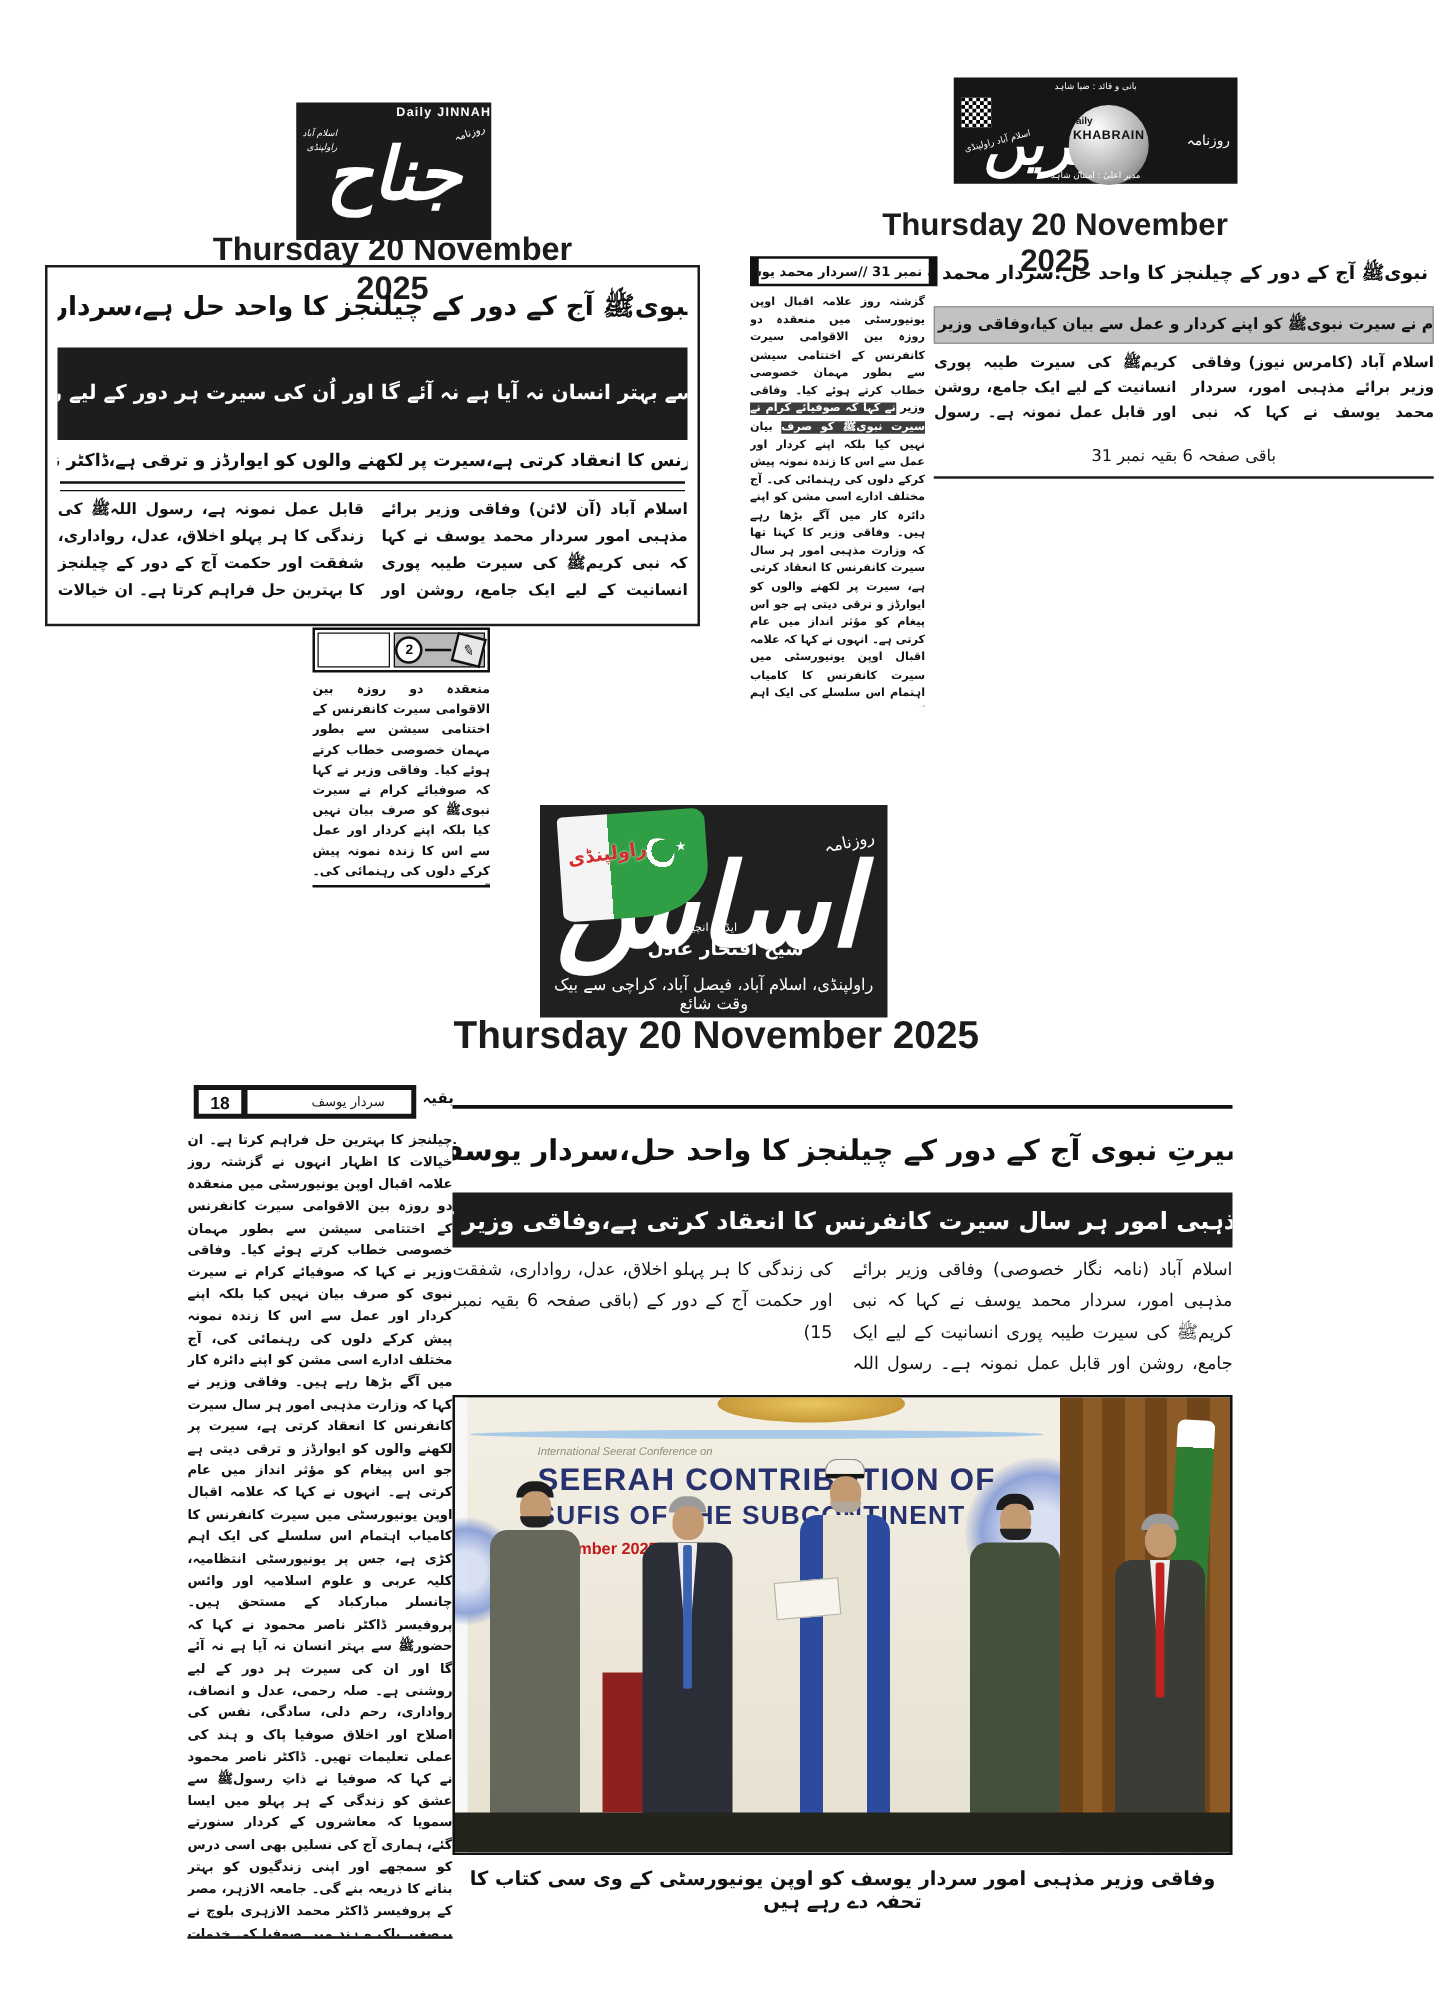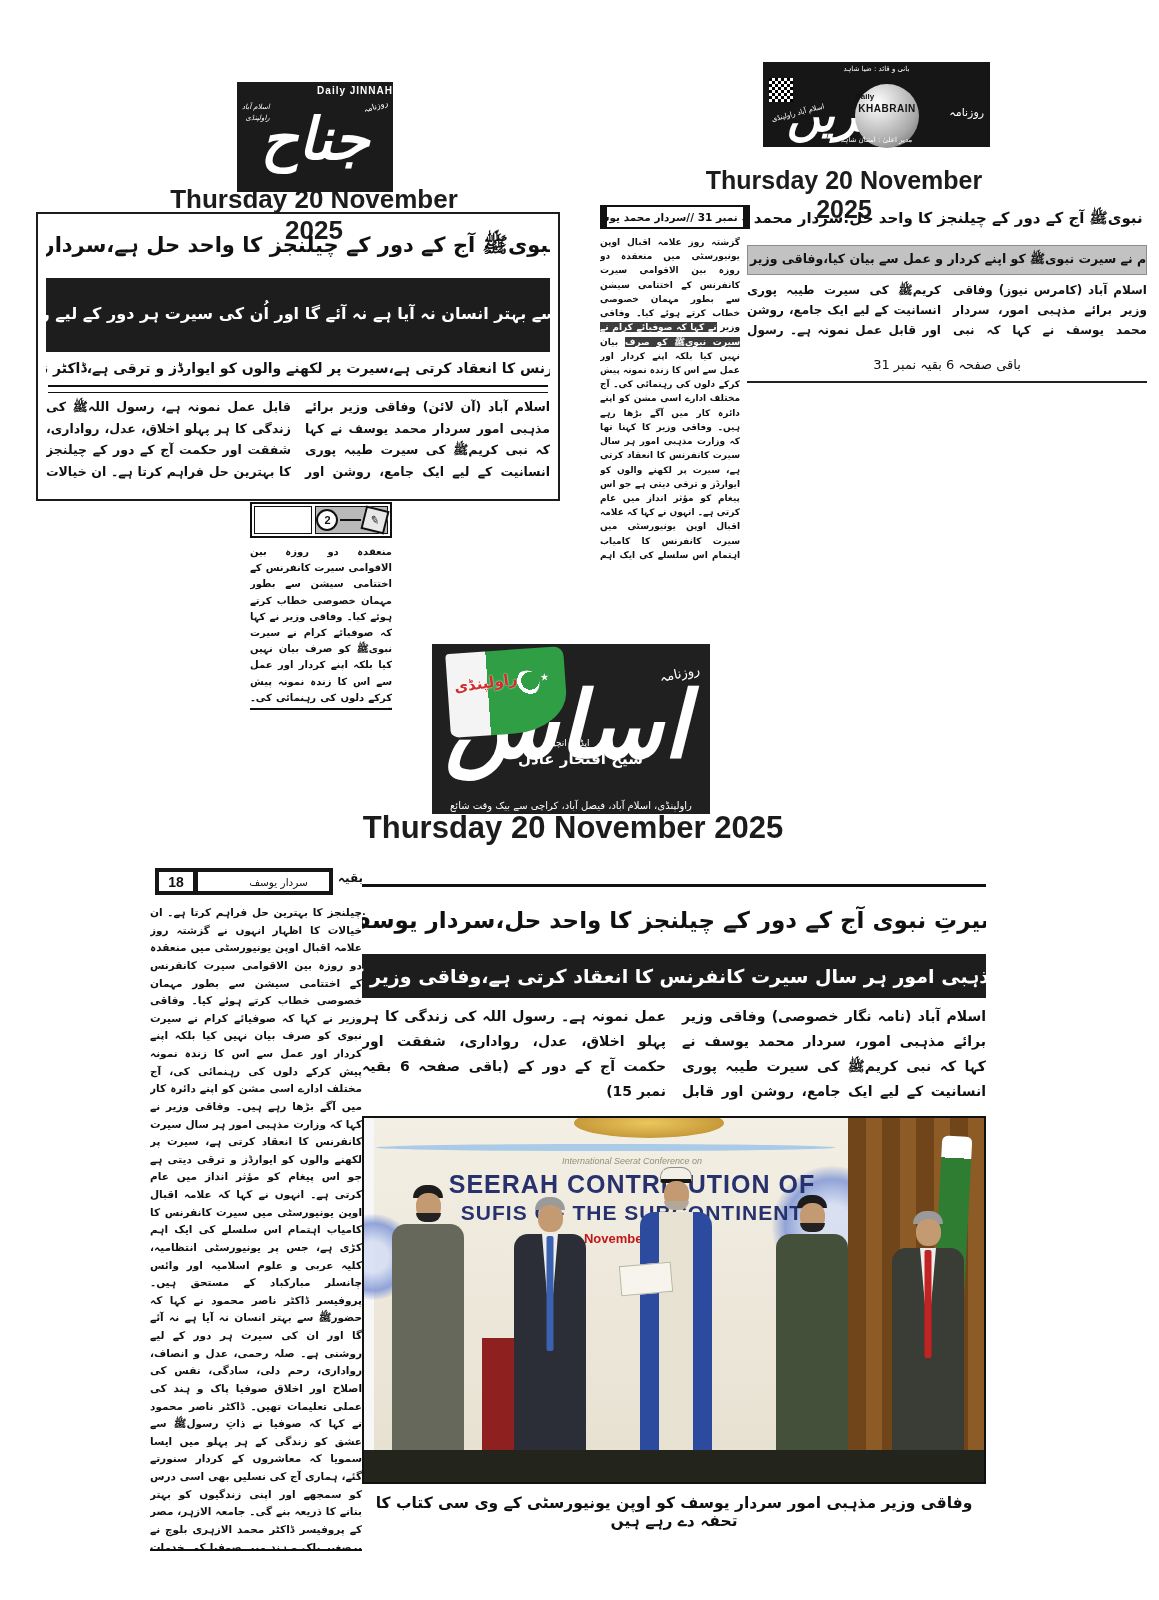--- a/index.html
+++ b/index.html
@@ -75,52 +75,52 @@
   .asas-crescent{position:absolute;right:26px;top:22px;width:26px;height:26px;border-radius:50%;
                  background:radial-gradient(circle at 65% 40%,transparent 0 9px,#ffffff 9px 13px,transparent 13px);}
   .asas-star{position:absolute;right:16px;top:24px;color:#fff;font-size:10px;}
   .asas-city{position:absolute;left:22px;top:30px;color:#d22c2c;font-weight:bold;font-size:15px;transform:rotate(-8deg);
              text-shadow:0 0 2px #fff;}
   .asas-roz{position:absolute;right:10px;top:22px;font-size:13px;transform:rotate(-12deg);}
   .asas-big{position:absolute;right:4px;top:6px;width:100%;height:150px;font-size:92px;font-weight:bold;font-style:italic;
             display:flex;align-items:center;justify-content:center;}
   .asas-ed-label{position:absolute;left:112px;top:94px;font-size:9px;}
   .asas-ed-name{position:absolute;left:86px;top:106px;font-size:15px;font-weight:bold;}
-  .asas-foot{position:absolute;bottom:3px;left:0;width:100%;text-align:center;font-size:10px;}
+  .asas-foot{position:absolute;bottom:3px;left:0;width:100%;text-align:center;font-size:13px;}
   .asas-date{left:300px;top:810px;width:546px;font-size:31px;}
 
   .asas-art{left:148px;top:858px;width:838px;height:702px;}
   .asas-tagrow{position:absolute;left:7px;top:10px;width:178px;height:27px;background:#161616;display:flex;align-items:center;gap:5px;
                box-sizing:border-box;padding:3px 4px;}
   .asas-tagnum{background:#fff;color:#111;width:34px;height:19px;font-size:14px;font-weight:bold;display:flex;align-items:center;justify-content:center;}
   .asas-tagname{background:#fff;color:#111;flex:1;height:19px;font-size:10.5px;display:flex;align-items:center;justify-content:center;padding-left:30px;}
   .asas-baqia{position:absolute;left:190px;top:13px;font-size:12px;font-weight:bold;}
   .asas-leftcol{position:absolute;left:2px;top:46px;width:212px;height:645px;overflow:hidden;
                 font-size:10.5px;font-weight:600;line-height:1.68;text-align:justify;border-bottom:2px solid #111;}
   .asas-main{position:absolute;left:214px;top:0;width:624px;}
   .asas-toprule{position:absolute;top:26px;left:0;width:100%;border-top:3px solid #111;}
   .asas-headline{position:absolute;top:30px;left:0;width:100%;height:64px;font-size:23px;font-weight:bold;}
   .asas-strip{position:absolute;top:96px;left:0;width:100%;height:44px;background:#1d1d1d;color:#fff;font-size:19px;font-weight:bold;}
   .asas-body{position:absolute;top:146px;left:0;width:100%;height:106px;overflow:hidden;column-count:2;column-gap:16px;column-fill:auto;
-             font-size:14px;font-weight:700;line-height:1.78;text-align:justify;}
+             font-size:14px;font-weight:400;line-height:1.78;text-align:justify;}
   .asas-caption{position:absolute;top:636px;left:0;width:100%;font-size:15.5px;font-weight:bold;text-align:center;}
 
   
   .photo{position:absolute;top:258px;left:0;width:624px;height:368px;border:2px solid #111;box-sizing:border-box;
          background:#e9e4d8;overflow:hidden;}
   .ph-banner{position:absolute;left:0;top:0;width:78%;height:100%;background:linear-gradient(180deg,#f3efe4,#e6e0d0);}
   .ph-leftstrip{position:absolute;left:0;top:0;width:10px;height:100%;background:#f7f7f7;}
   .ph-wave{position:absolute;left:2%;top:26px;width:74%;height:7px;background:#a9cbe8;border-radius:50%;}
   .ph-gold{position:absolute;left:210px;top:-10px;width:150px;height:30px;border-radius:50%;
            background:radial-gradient(#eac75e,#b8862a);}
   .ph-med{position:absolute;border-radius:50%;background:radial-gradient(circle,#d4def5 25%,#8097d6 55%,rgba(128,151,214,0) 72%);opacity:.85;}
   .ph-med1{left:408px;top:48px;width:120px;height:120px;}
   .ph-med2{left:446px;top:178px;width:92px;height:92px;}
   .ph-med3{left:-34px;top:96px;width:86px;height:86px;}
-  .ph-text{position:absolute;left:66px;top:38px;width:372px;text-align:center;z-index:2;margin-left:16px;}
+  .ph-text{position:absolute;left:66px;top:38px;width:372px;z-index:2;}
   .ph-script{font-size:9px;font-style:italic;color:#8e9278;}
   .ph-t1{font-size:25px;font-weight:bold;color:#27316e;letter-spacing:1px;margin-top:4px;}
   .ph-t2{font-size:21px;font-weight:bold;color:#27316e;letter-spacing:1px;margin-top:2px;}
   .ph-date{font-size:13px;font-weight:bold;color:#c01818;margin-top:6px;}
   .ph-wood{position:absolute;right:0;top:0;width:22%;height:100%;z-index:1;
            background:repeating-linear-gradient(90deg,#70451a 0 18px,#8d5b25 18px 34px);}
   .ph-flag{position:absolute;right:18px;top:18px;width:30px;height:244px;z-index:2;transform:rotate(3deg);border-radius:6px;
            background:linear-gradient(180deg,#ffffff 0 9%,#2e7d32 9%);}
   .ph-red{position:absolute;background:#8e2020;z-index:1;}
   .ph-red1{left:118px;bottom:32px;width:40px;height:112px;}

